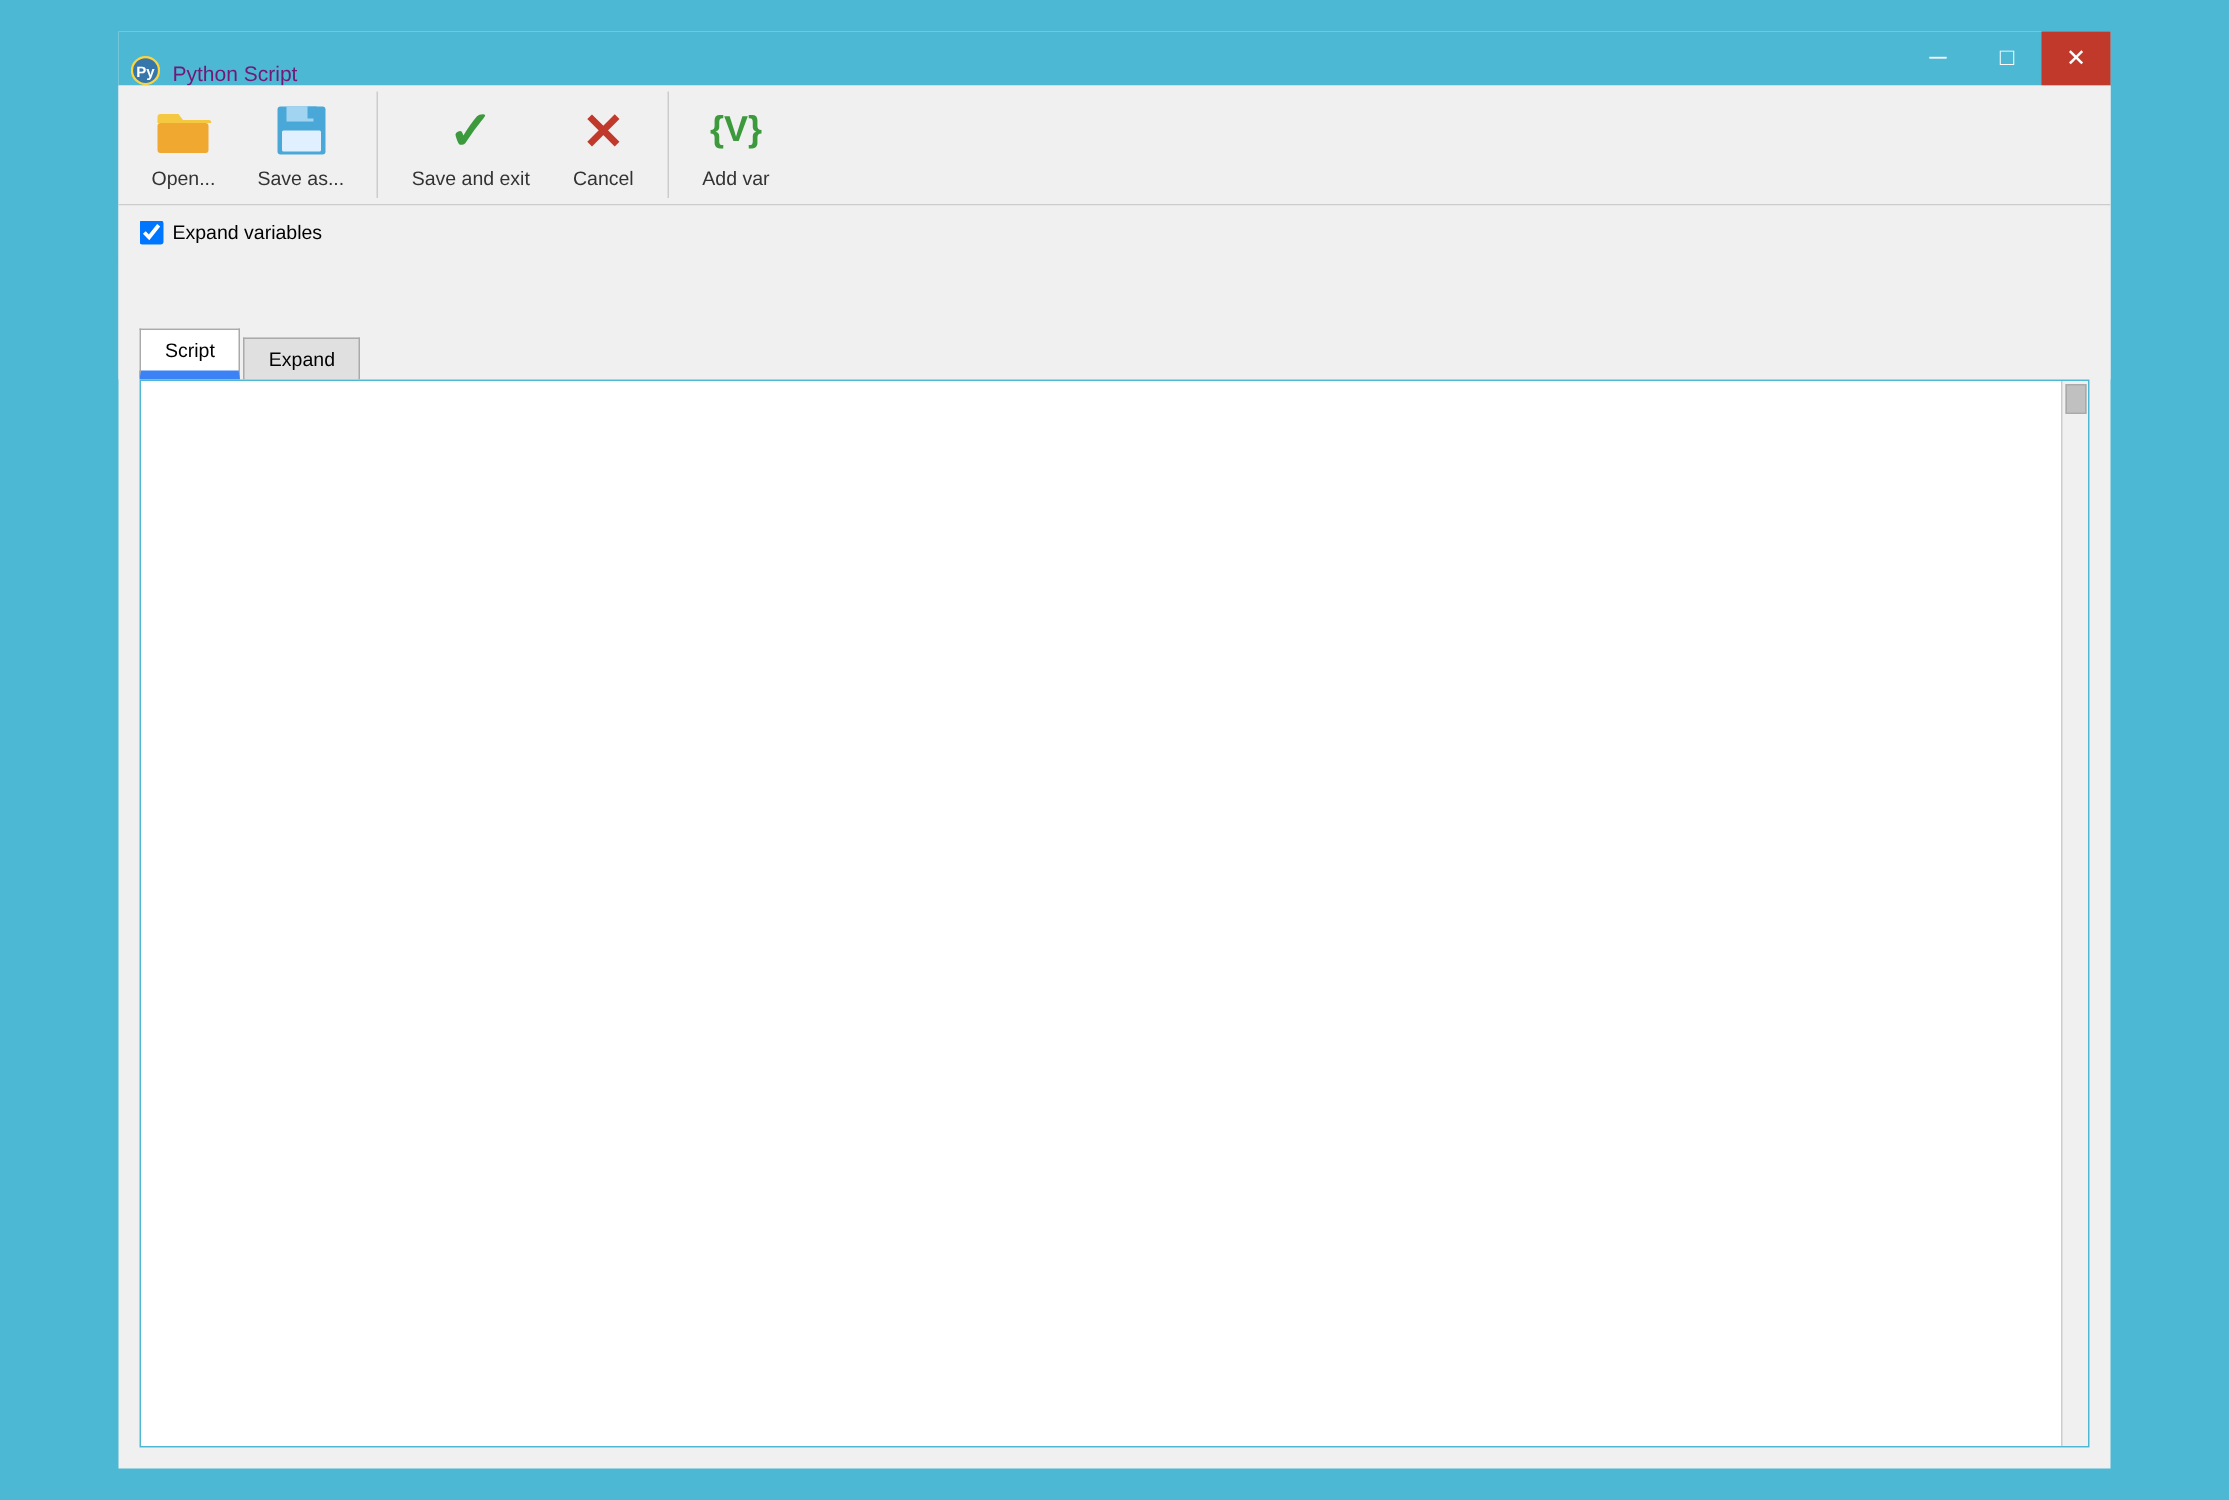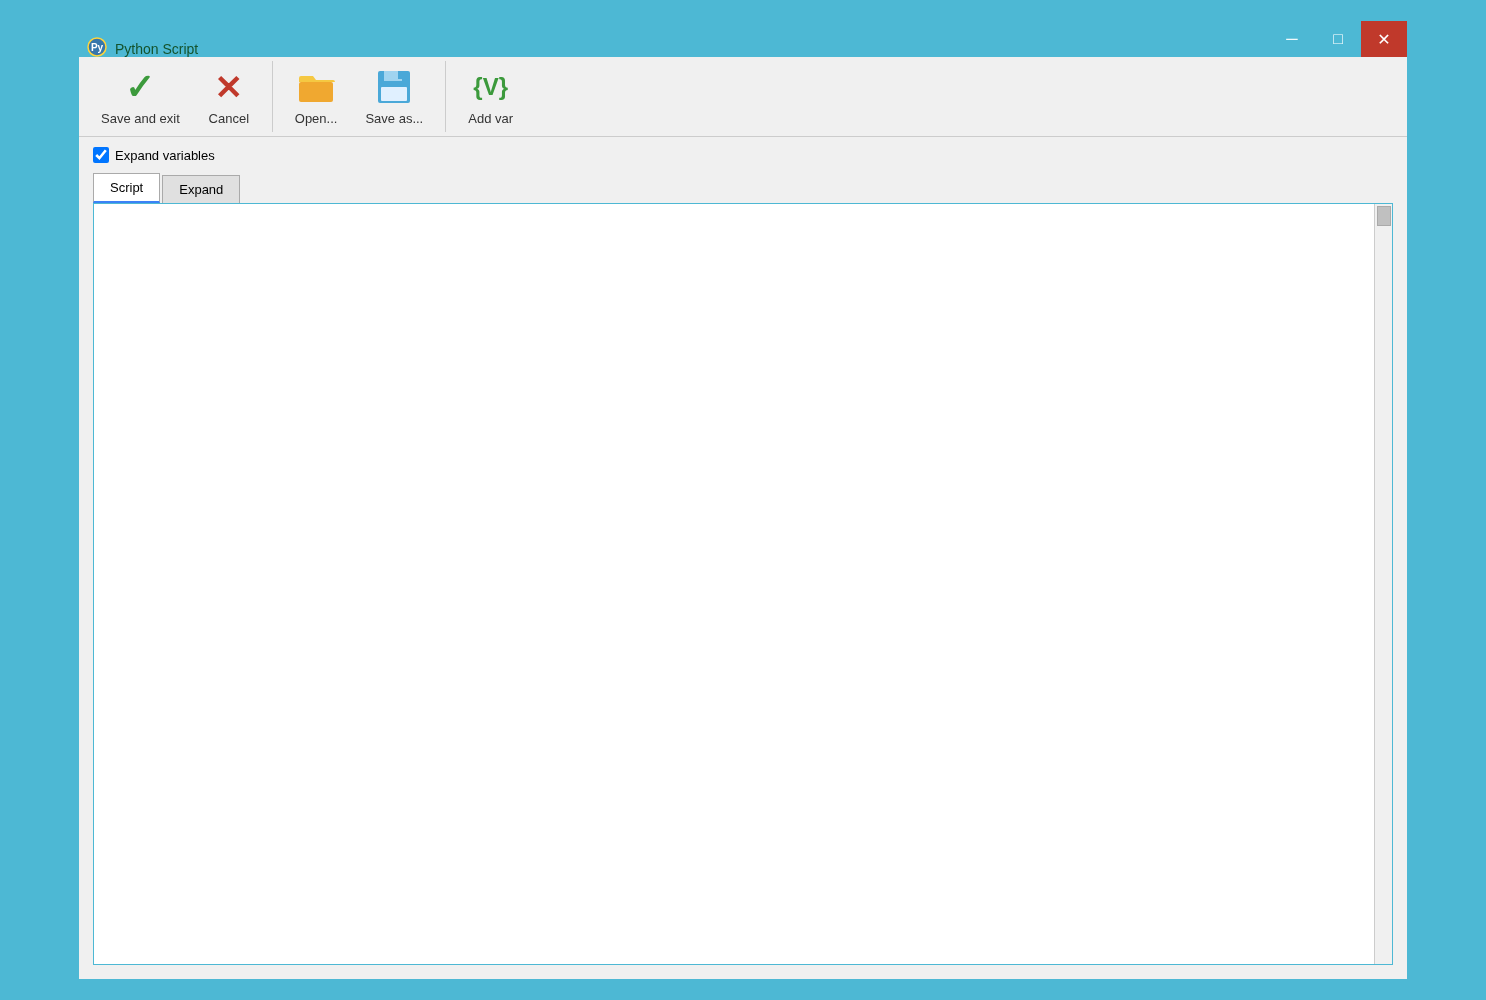--- a/index.html
+++ b/index.html
@@ -36,21 +36,21 @@
     .title-bar-left {
       display: flex;
       align-items: flex-end;
       gap: 8px;
     }
     .title-bar-icon {
       width: 20px;
       height: 20px;
     }
     .title-bar-title {
-      color: #14532d;
+      color: #701a75;
       font-size: 14px;
       margin-top: 20px;
     }
     .title-bar-controls {
       display: flex;
       height: 36px;
     }
     .title-bar-btn {
       width: 46px;
       height: 36px;
@@ -151,21 +151,21 @@
       height: 28px;
       border: 1px solid #aaa;
       background: white;
       padding: 2px 6px;
       font-size: 13px;
       cursor: pointer;
     }
 
     .checkbox-label {
       display: flex;
-      align-items: center;
+      align-items: flex-start;
       gap: 6px;
       font-size: 13px;
       cursor: pointer;
     }
     .checkbox-label input[type="checkbox"] {
       width: 16px;
       height: 16px;
       cursor: pointer;
     }
 
@@ -181,22 +181,23 @@
       padding: 6px 16px;
       border: 1px solid #aaa;
       border-bottom: none;
       background: #f0f0f0;
       cursor: pointer;
       font-size: 13px;
       margin-right: 2px;
     }
     .tab.active {
       background: white;
-      border-bottom: 2px solid #3b82f6;
+      border-bottom: 6px solid #3b82f6;
       z-index: 1;
+      margin-top: 46px;
     }
     .tab:not(.active) {
       background: #e0e0e0;
     }
 
     
     .editor-container {
       flex: 1;
       margin: 0 14px 14px 14px;
       border: 1px solid #4db8d4;
@@ -253,31 +254,20 @@
       <button class="title-bar-btn">─</button>
       <button class="title-bar-btn">□</button>
       <button class="title-bar-btn close-btn">✕</button>
     </div>
   </div>
 
   <div class="toolbar">
 
     <div class="toolbar-group">
       <button class="toolbar-btn">
-        <div class="toolbar-btn-icon icon-save-exit"></div>
-        <span class="toolbar-btn-label">Save and exit</span>
-      </button>
-      <button class="toolbar-btn">
-        <div class="toolbar-btn-icon icon-cancel"></div>
-        <span class="toolbar-btn-label">Cancel</span>
-      </button>
-    </div>
-
-    <div class="toolbar-group">
-      <button class="toolbar-btn">
         <div class="toolbar-btn-icon">
           <svg width="38" height="34" viewBox="0 0 38 34">
 
             <rect x="2" y="12" width="34" height="20" rx="2" fill="#f0a830"></rect>
 
             <path d="M2 12 L2 8 Q2 6 4 6 L16 6 L19 10 L36 10 Q38 10 38 12 Z" fill="#f5c842"></path>
           </svg>
         </div>
         <span class="toolbar-btn-label">Open...</span>
       </button>
@@ -288,20 +278,31 @@
             <rect x="2" y="2" width="32" height="32" rx="2" fill="#4aa8d8"></rect>
 
             <rect x="8" y="2" width="18" height="10" fill="#a0d4f0"></rect>
 
             <rect x="22" y="2" width="6" height="8" fill="#4aa8d8"></rect>
 
             <rect x="5" y="18" width="26" height="14" rx="1" fill="#e0f0ff"></rect>
           </svg>
         </div>
         <span class="toolbar-btn-label">Save as...</span>
+      </button>
+    </div>
+
+    <div class="toolbar-group">
+      <button class="toolbar-btn">
+        <div class="toolbar-btn-icon icon-save-exit"></div>
+        <span class="toolbar-btn-label">Save and exit</span>
+      </button>
+      <button class="toolbar-btn">
+        <div class="toolbar-btn-icon icon-cancel"></div>
+        <span class="toolbar-btn-label">Cancel</span>
       </button>
     </div>
 
     <div class="toolbar-group" style="border-right:none;">
       <button class="toolbar-btn">
         <div class="toolbar-btn-icon">
           <span class="icon-add-var">{V}</span>
         </div>
         <span class="toolbar-btn-label">Add var</span>
       </button>

